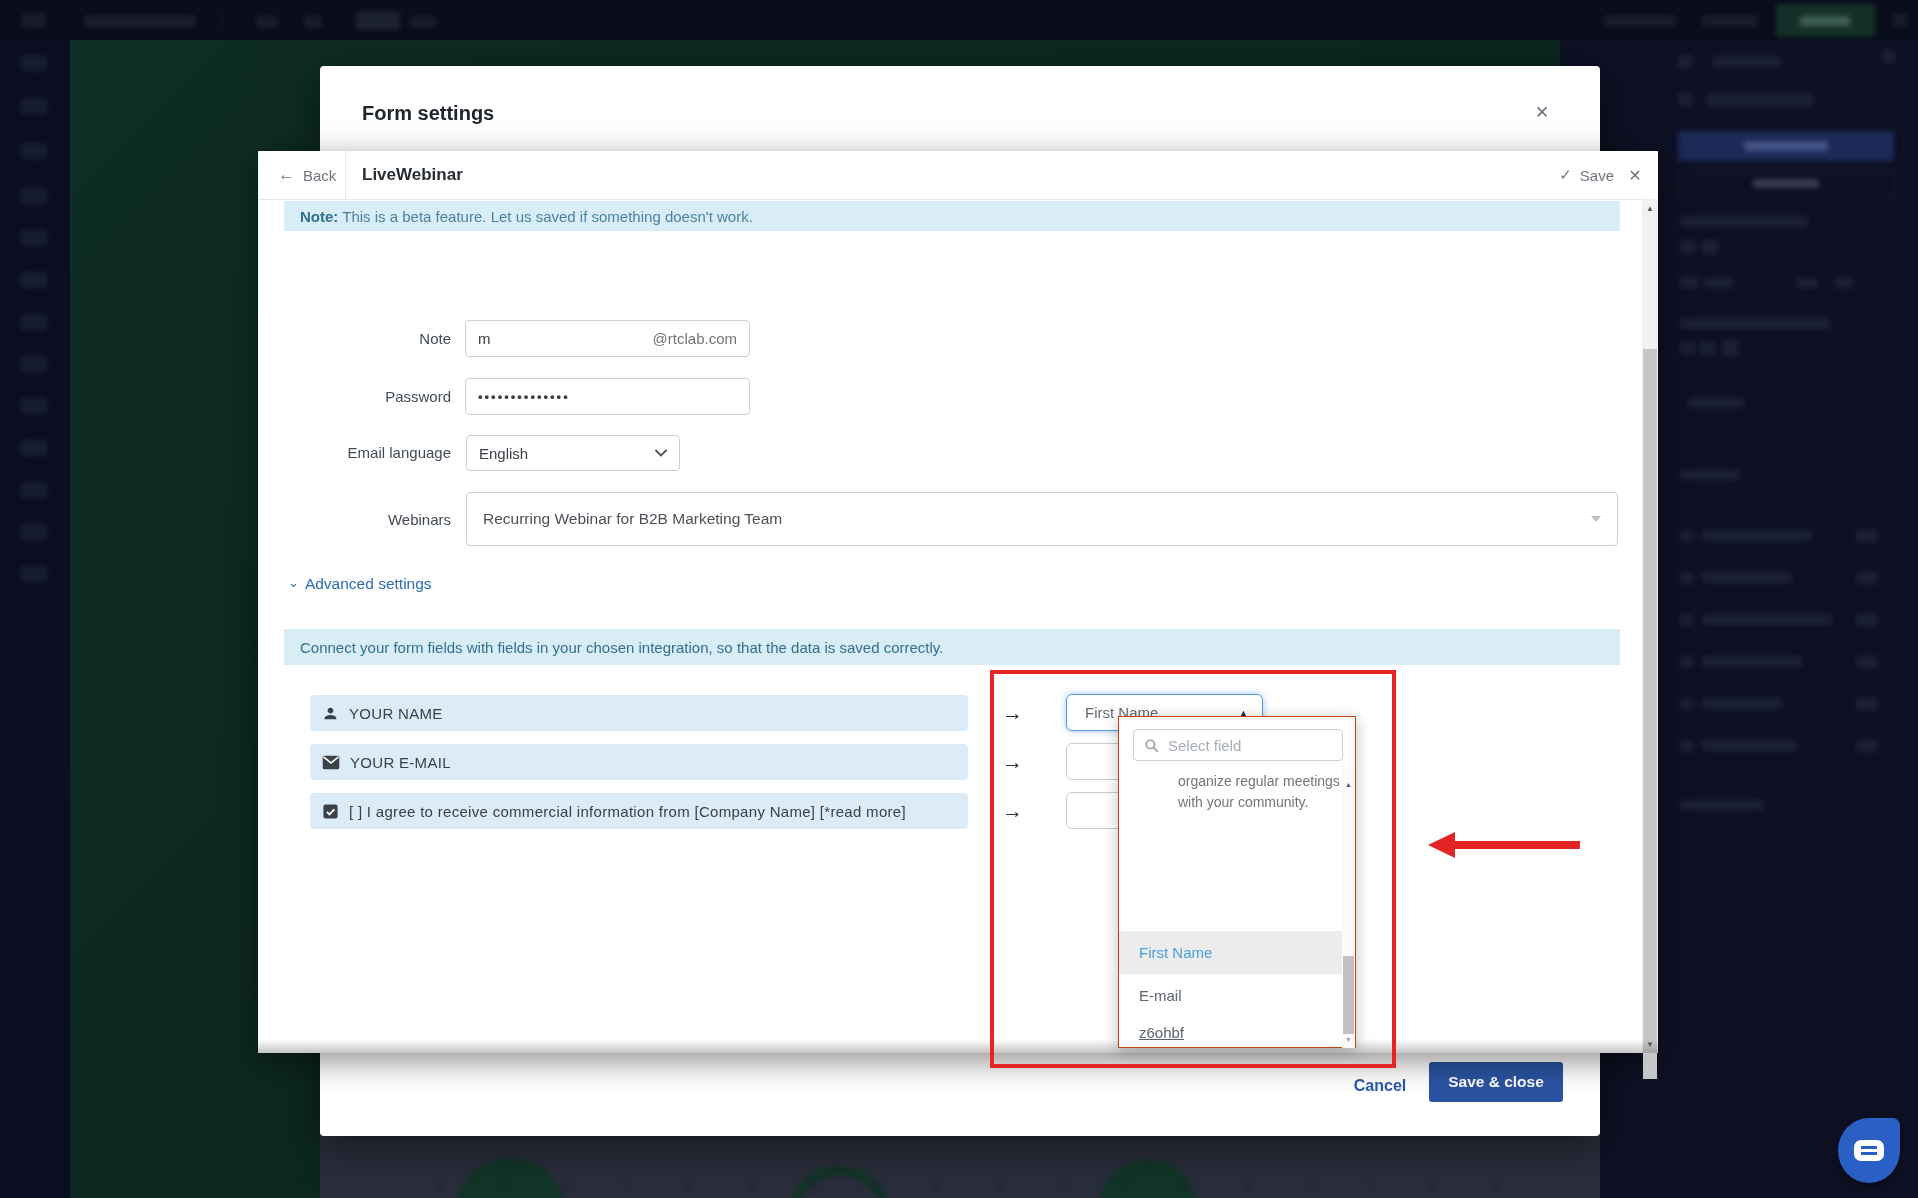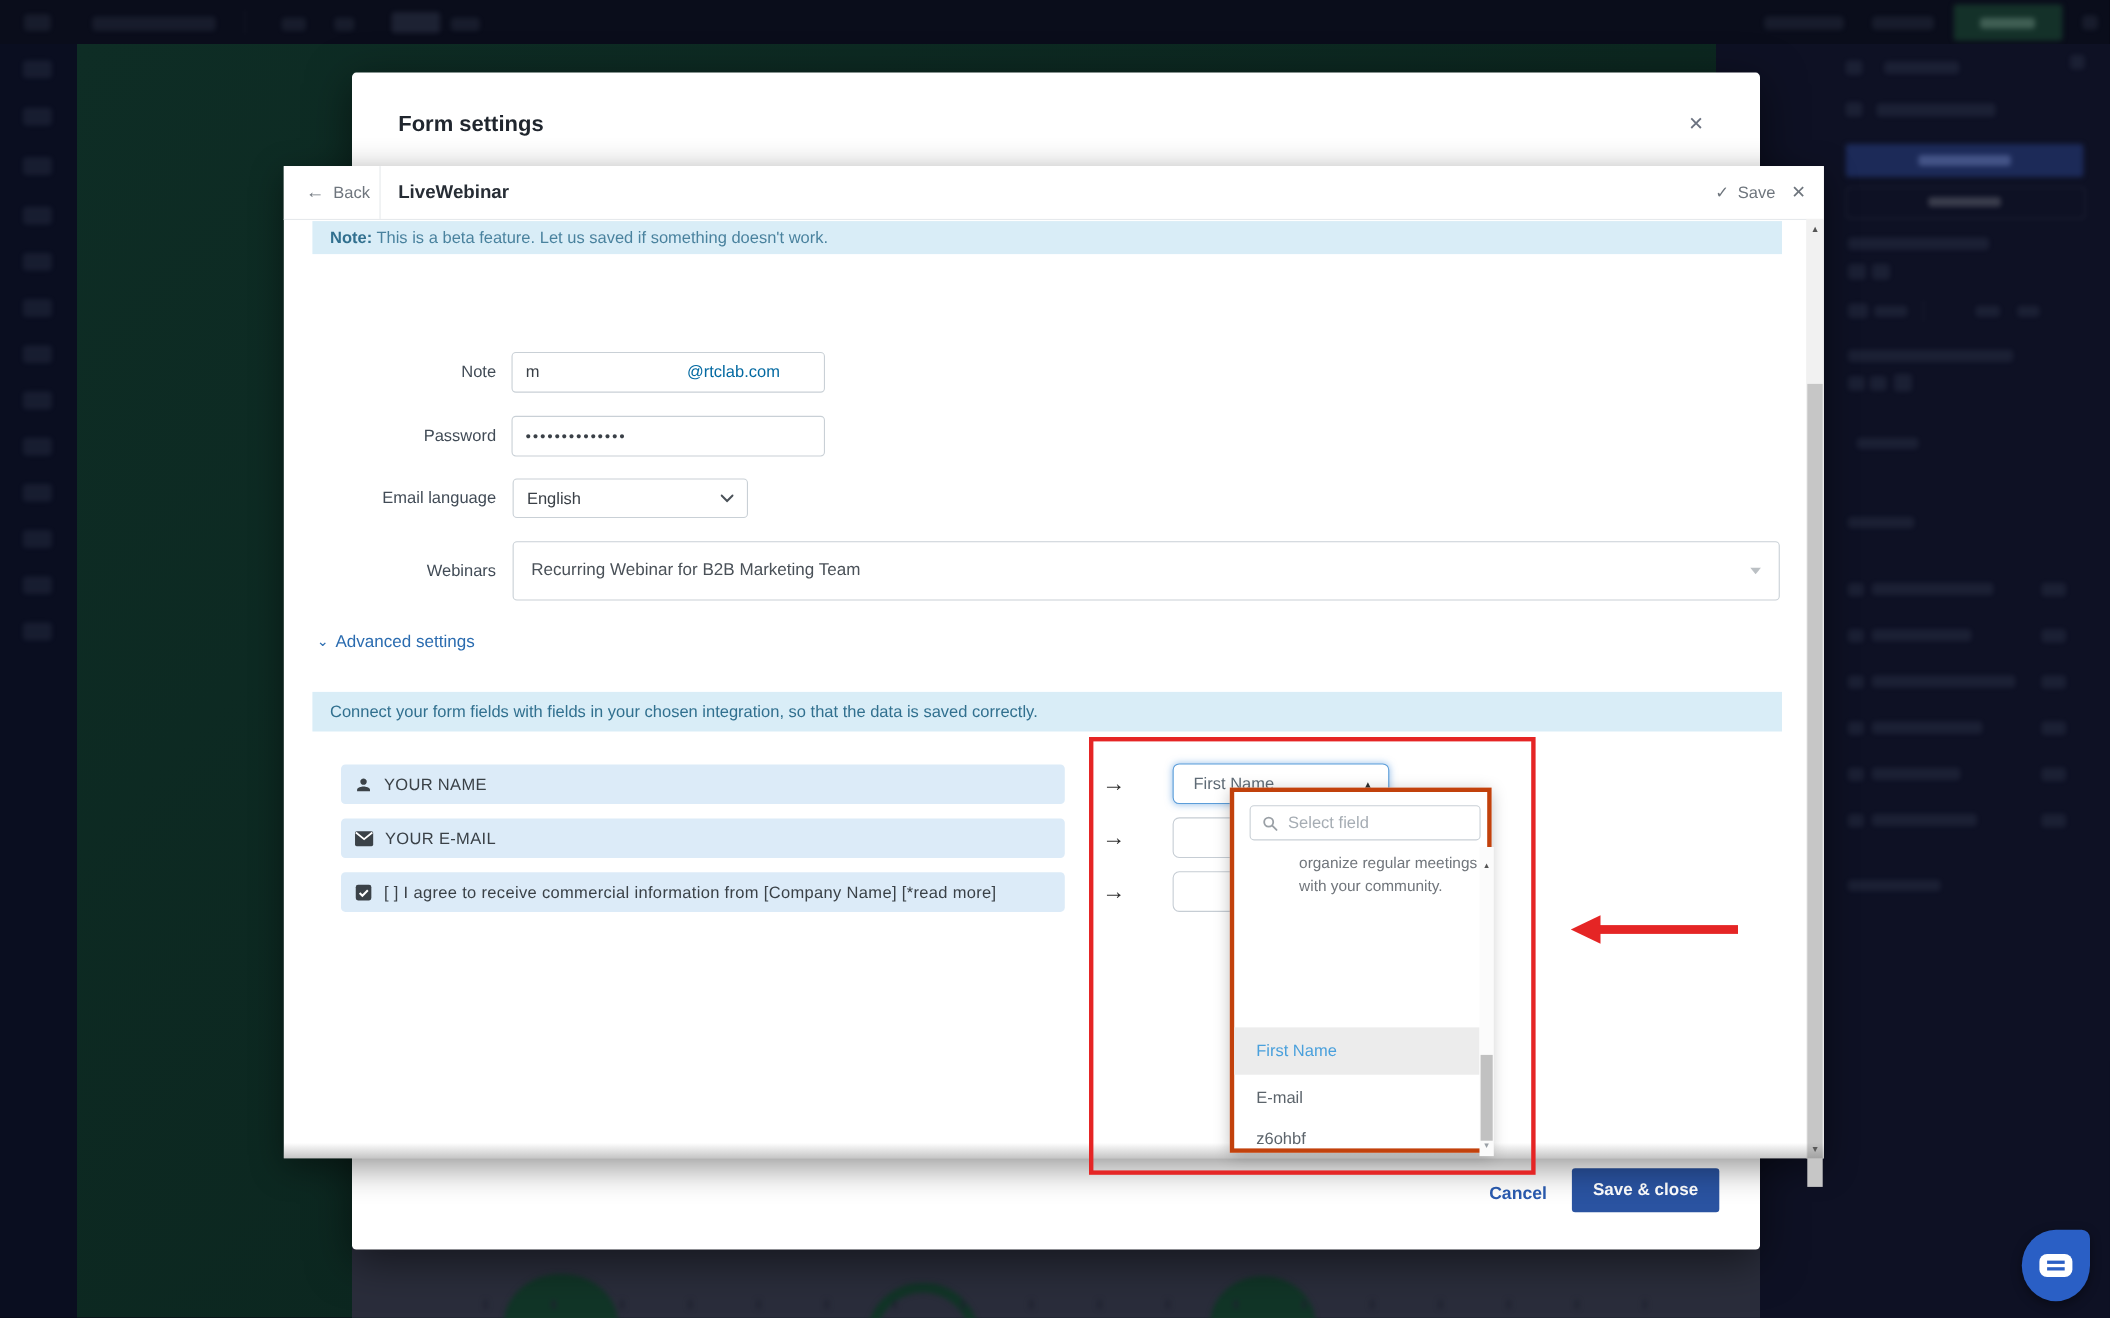--- a/index.html
+++ b/index.html
@@ -42,21 +42,21 @@
   #lw-close{position:absolute;right:8px;top:0;width:30px;height:48px;display:flex;align-items:center;
             justify-content:center;color:#6e757d;font-size:16px;cursor:pointer;}
   .infobar{position:absolute;left:26px;width:1336px;background:#d9edf7;color:#31708f;font-size:15px;
            display:flex;align-items:center;padding-left:16px;box-sizing:border-box;}
   #lw-success{position:absolute;left:26px;top:104px;width:1336px;height:38px;background:#dff0d8;color:#3c763d;
               font-size:15px;display:flex;align-items:center;padding-left:16px;box-sizing:border-box;}
   .flabel{position:absolute;left:20px;width:173px;text-align:right;font-size:15px;color:#414b56;}
   .finput{position:absolute;left:207px;width:285px;height:37px;border:1px solid #c9d0d6;border-radius:4px;
           background:#fff;box-sizing:border-box;display:flex;align-items:center;padding:0 12px;font-size:15px;color:#3a4047;}
   #lw-login{justify-content:space-between;}
-  #lw-login .domain{margin-right:28px;color:#0369a1;}
+  #lw-login .domain{color:#737373;}
   #lw-password{letter-spacing:2px;font-size:13px;font-weight:700;}
   #lw-lang{position:absolute;left:208px;top:284px;width:214px;height:36px;border:1px solid #c9d0d6;border-radius:4px;
            background:#fff;box-sizing:border-box;display:flex;align-items:center;justify-content:space-between;
            padding:0 12px;font-size:15px;color:#3a4047;cursor:pointer;}
   #lw-webinars{position:absolute;left:208px;top:341px;width:1152px;height:54px;border:1px solid #c9d0d6;border-radius:4px;
            background:#fff;box-sizing:border-box;display:flex;align-items:center;justify-content:space-between;
            padding:0 16px;font-size:15.5px;color:#4a5158;cursor:pointer;}
   #lw-adv{position:absolute;left:30px;top:424px;display:flex;align-items:center;gap:6px;color:#2b6cb0;
           font-size:15.5px;font-weight:500;cursor:pointer;}
   .pill{position:absolute;left:52px;width:658px;height:36px;background:#dcebf8;border-radius:4px;
@@ -69,31 +69,31 @@
   #msel-1{border:1px solid #5b9dd9;box-shadow:0 0 7px rgba(82,149,219,.55);display:flex;align-items:center;
           justify-content:space-between;padding:0 14px 0 18px;font-size:15px;color:#5f6b76;cursor:pointer;z-index:2;}
   #lw-scrollbar{position:absolute;left:1384px;top:48px;width:16px;height:854px;background:#f1f1f1;}
   #lw-sb-thumb{position:absolute;left:1px;top:150px;width:14px;height:730px;background:#c6c6c6;}
   .sb-arrow{position:absolute;left:0;width:16px;height:14px;font-size:8px;color:#555;display:flex;
             align-items:center;justify-content:center;}
   #lw-bottom-fade{position:absolute;left:0;top:888px;width:1400px;height:14px;
                   background:linear-gradient(rgba(255,255,255,0),rgba(110,110,110,.4));}
   
   #dropdown{position:absolute;left:1118px;top:716px;width:238px;height:332px;background:#fff;z-index:30;
-            border:4px solid #c2410c;box-shadow:0 3px 14px rgba(0,0,0,.25);box-sizing:border-box;}
+            border:1px solid #c2410c;box-shadow:0 3px 14px rgba(0,0,0,.25);box-sizing:border-box;}
   #dd-search{position:absolute;left:14px;top:12px;width:210px;height:32px;border:1px solid #c9d0d6;border-radius:4px;
              box-sizing:border-box;display:flex;align-items:center;gap:9px;padding:0 10px;}
   #dd-search .ph{font-size:15px;color:#a6adb4;}
   #dd-desc{position:absolute;left:59px;top:54px;width:162px;font-size:14px;line-height:21px;color:#71767c;}
   #dd-desc p{margin:0 0 14px 0;}
   .dd-opt{position:absolute;left:0;width:223px;box-sizing:border-box;display:flex;align-items:center;
           padding-left:20px;font-size:15px;color:#5c646b;cursor:pointer;}
   #dd-opt-0{top:214px;height:43px;background:#ececec;color:#4aa0dc;}
   #dd-opt-1{top:257px;height:43px;}
-  #dd-opt-2{top:300px;height:31px;}
+  #dd-opt-2{top:300px;height:31px;text-decoration:underline;}
   #dd-scrollbar{position:absolute;left:223px;top:50px;width:13px;height:281px;background:#fbfbfb;}
   #dd-sb-thumb{position:absolute;left:1px;top:189px;width:11px;height:78px;background:#c1c1c1;}
   
   #red-rect{position:absolute;left:990px;top:670px;width:406px;height:398px;border:4px solid #e52525;
             box-sizing:border-box;z-index:40;pointer-events:none;}
   #red-arrow{position:absolute;left:1428px;top:830px;z-index:40;}
   
   #chat{position:absolute;left:1838px;top:1118px;width:62px;height:65px;background:#2a5fc5;z-index:60;
         border-radius:50% 12% 50% 50%;display:flex;align-items:center;justify-content:center;cursor:pointer;
         box-shadow:0 3px 10px rgba(0,0,0,.4);}

